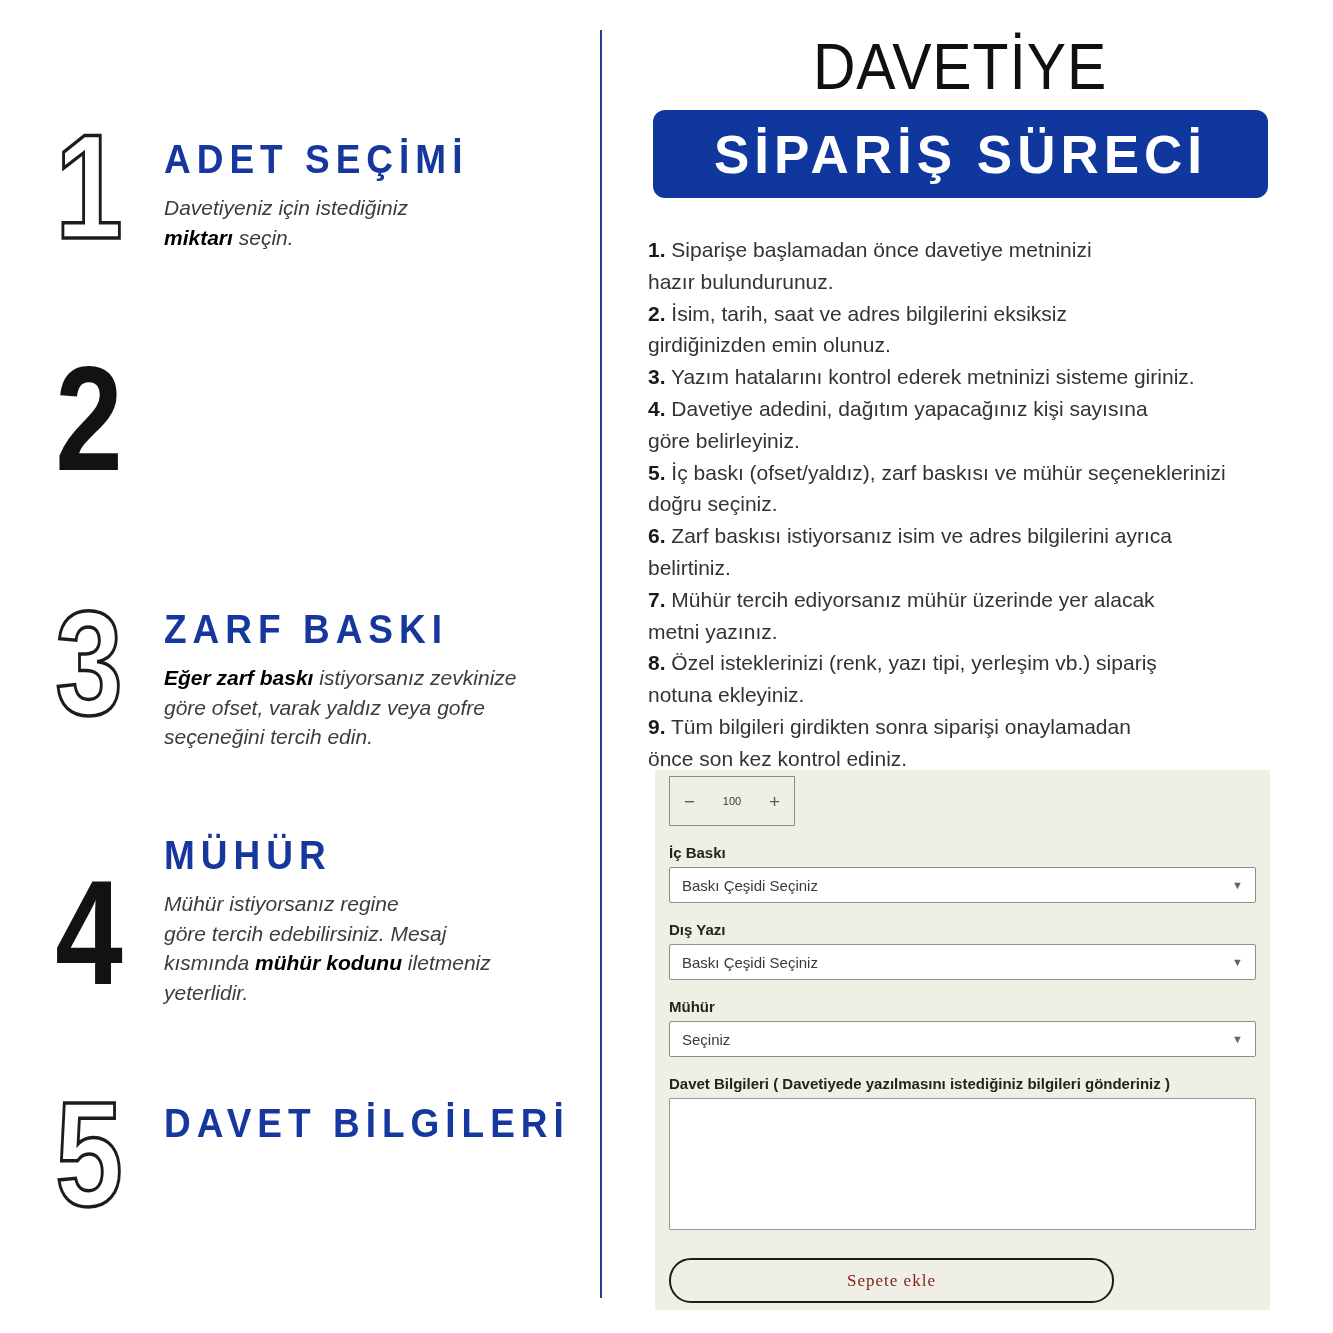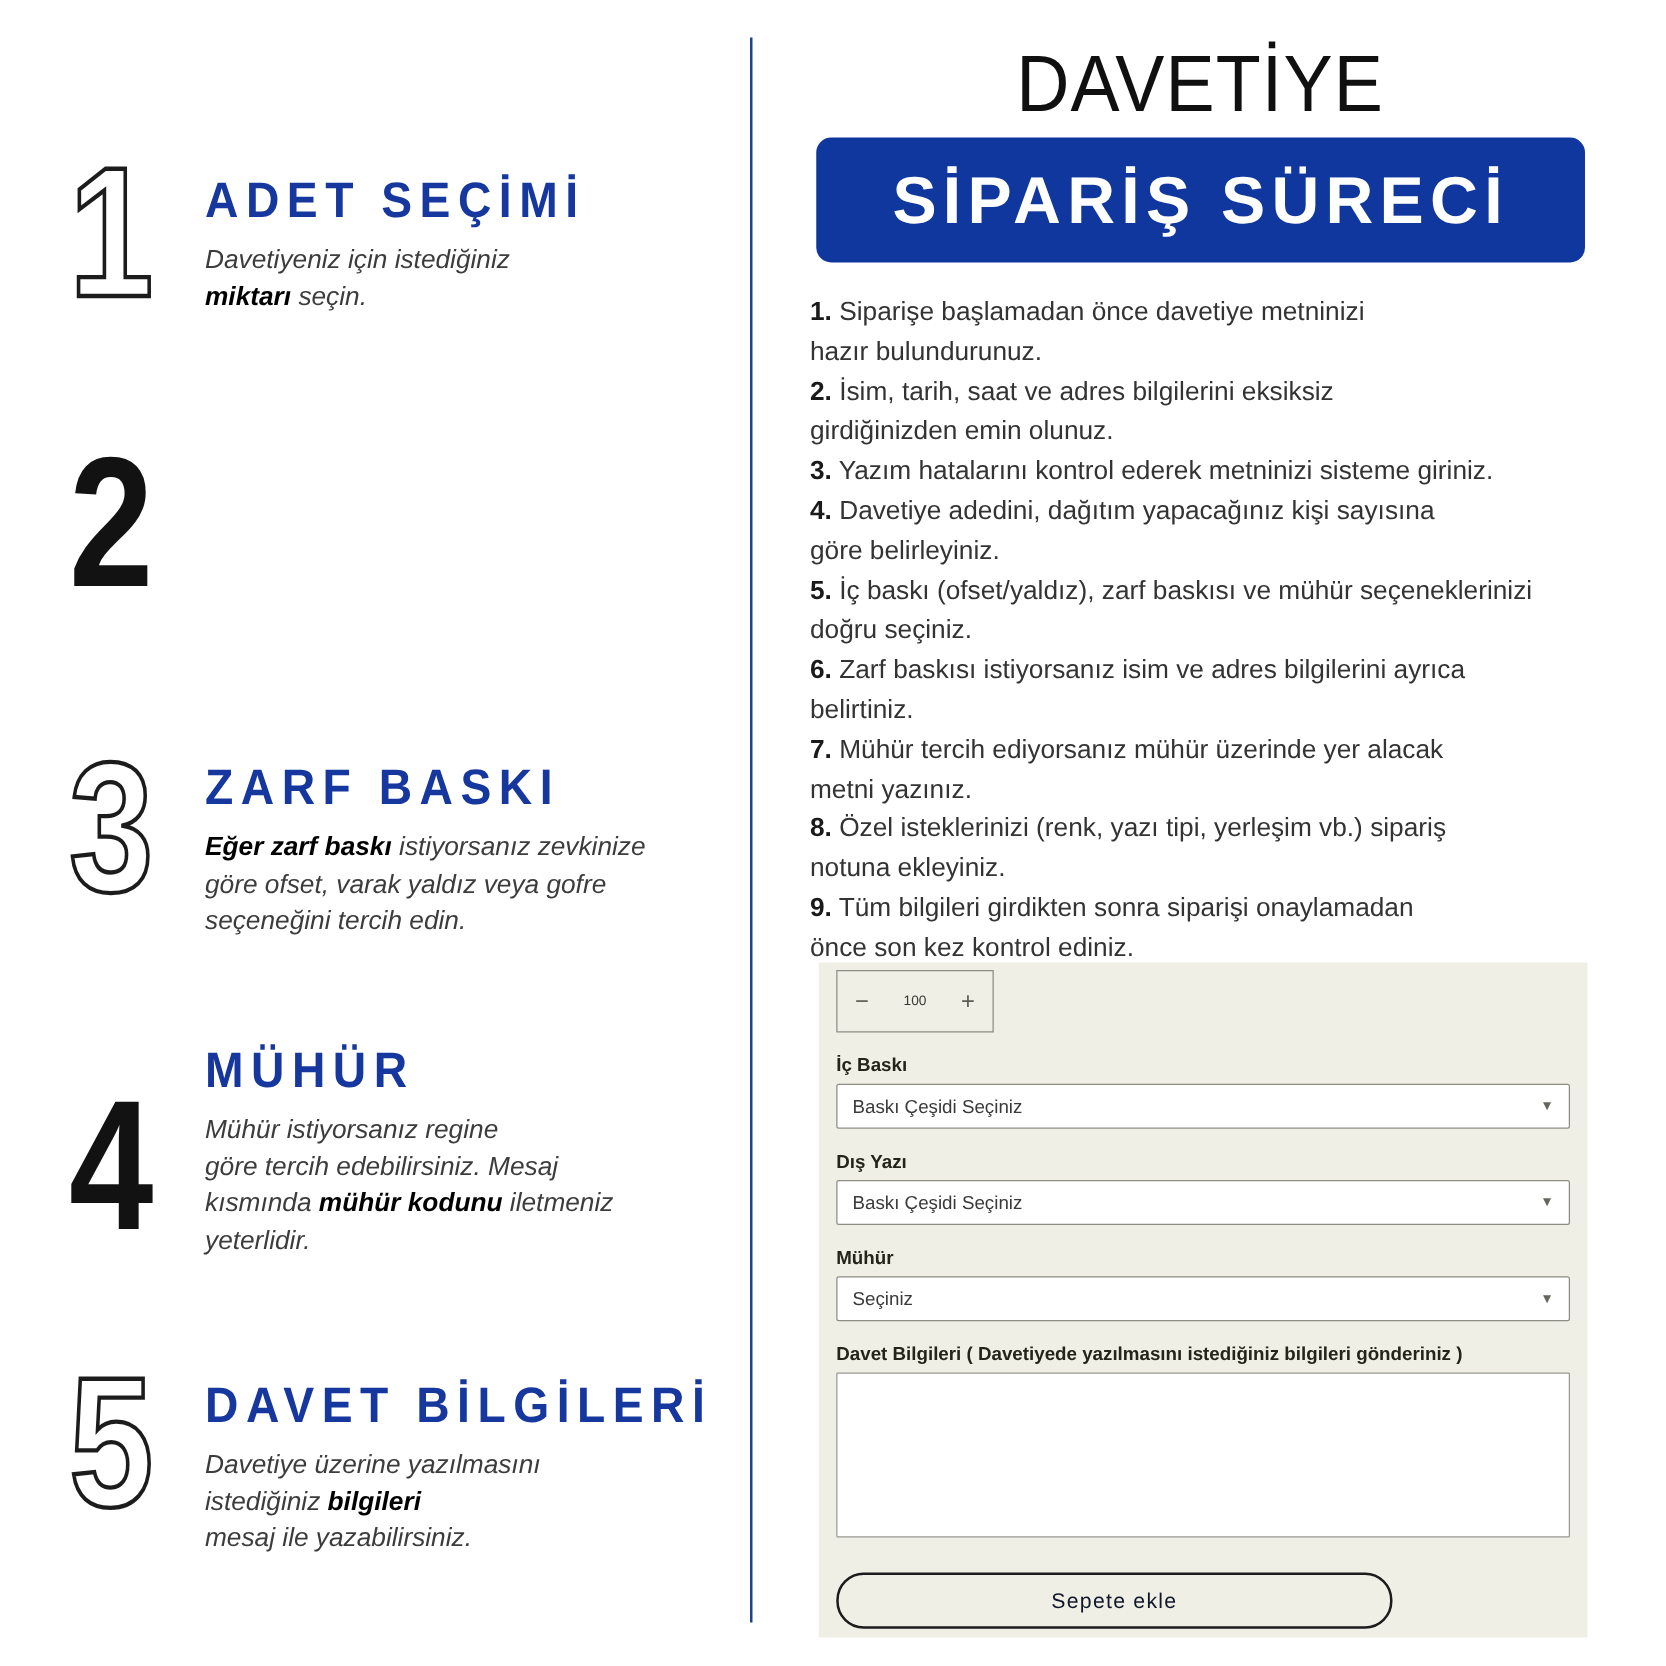--- a/index.html
+++ b/index.html
@@ -37,21 +37,21 @@
   }
   .step-body b{color:#000000;}
 
   
   .page-title{
     position:absolute;left:645px;top:30px;width:630px;text-align:center;
     font-size:64px;font-weight:400;color:#101010;letter-spacing:1px;
     transform:scale(0.92,1);transform-origin:center top;
   }
   .banner{
-    position:absolute;left:653px;top:110px;width:615px;height:100px;
+    position:absolute;left:653px;top:110px;width:615px;height:88px;
     background:#10379e;border-radius:12px;
     display:flex;align-items:center;justify-content:center;
   }
   .banner-text{color:#ffffff;font-size:53px;font-weight:800;letter-spacing:5px;white-space:nowrap;}
 
   .process{position:absolute;left:648px;top:234px;width:665px;}
   .proc-item{margin:0;font-size:21px;line-height:31.8px;color:#333333;white-space:pre-line;}
   .proc-item b{color:#1a1a1a;}
 
   
@@ -77,21 +77,21 @@
   .select-value{font-size:15px;color:#3a3a3a;}
   .caret{font-size:11px;color:#66665e;}
   .message-area{
     display:block;width:100%;height:132px;box-sizing:border-box;resize:none;
     background:#ffffff;border:1px solid #9a9a92;border-radius:1px;
     font-family:"Liberation Sans",sans-serif;font-size:15px;color:#333;padding:8px 10px;
   }
   .submit-btn{
     margin-top:28px;width:445px;height:45px;box-sizing:border-box;
     background:transparent;border:2px solid #1c1c1c;border-radius:22px;
-    font-family:Liberation Sans, sans-serif;font-size:17px;color:#0f172a;
+    font-family:Liberation Serif, serif;font-size:17px;color:#7f1d1d;
     letter-spacing:1px;cursor:pointer;
   }
 </style>
 </head>
 <body>
 
 <div class="canvas">
 
   <div class="step s1">
     <div class="step-num outline">1</div>
@@ -124,23 +124,20 @@
 göre tercih edebilirsiniz. Mesaj
 kısmında </span><b>mühür kodunu</b><span> iletmeniz
 yeterlidir.</span></div>
     </div>
   </div>
 
   <div class="step s5">
     <div class="step-num outline">5</div>
     <div class="step-text">
       <div class="step-title">DAVET BİLGİLERİ</div>
-      <div class="step-body"><span>Davetiye üzerine yazılmasını
-istediğiniz </span><b>bilgileri</b><span>
-mesaj ile yazabilirsiniz.</span></div>
     </div>
   </div>
 
   <div class="divider"></div>
 
   <div class="page-title">DAVETİYE</div>
 
   <div class="banner">
     <span class="banner-text">SİPARİŞ SÜRECİ</span>
   </div>

